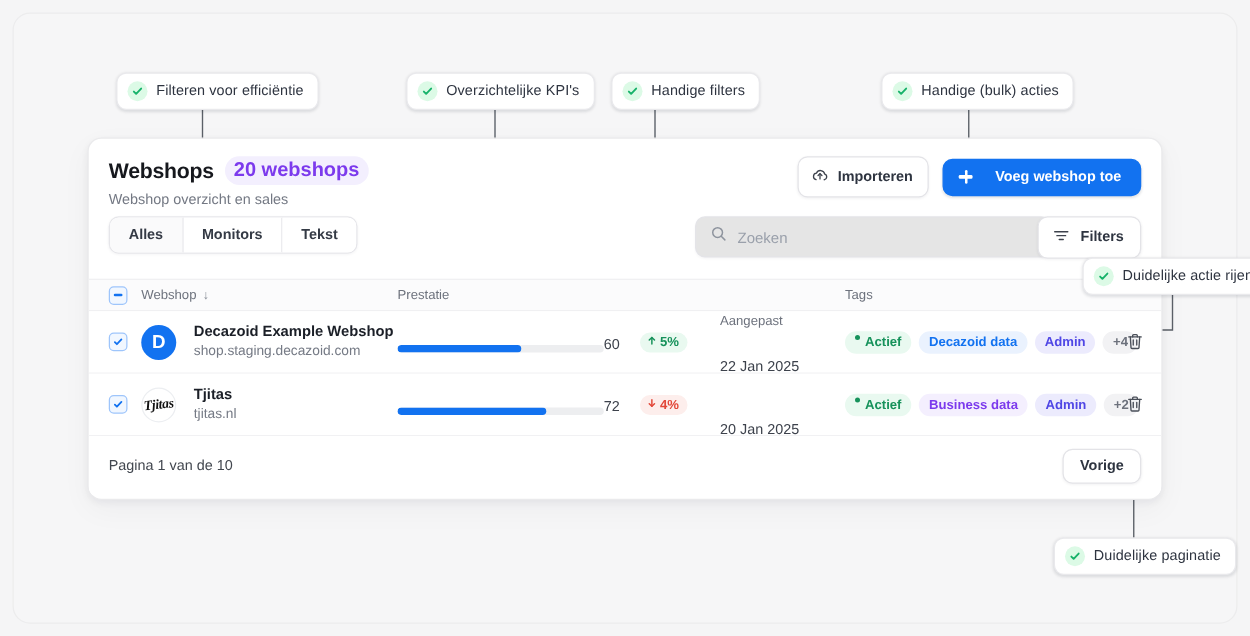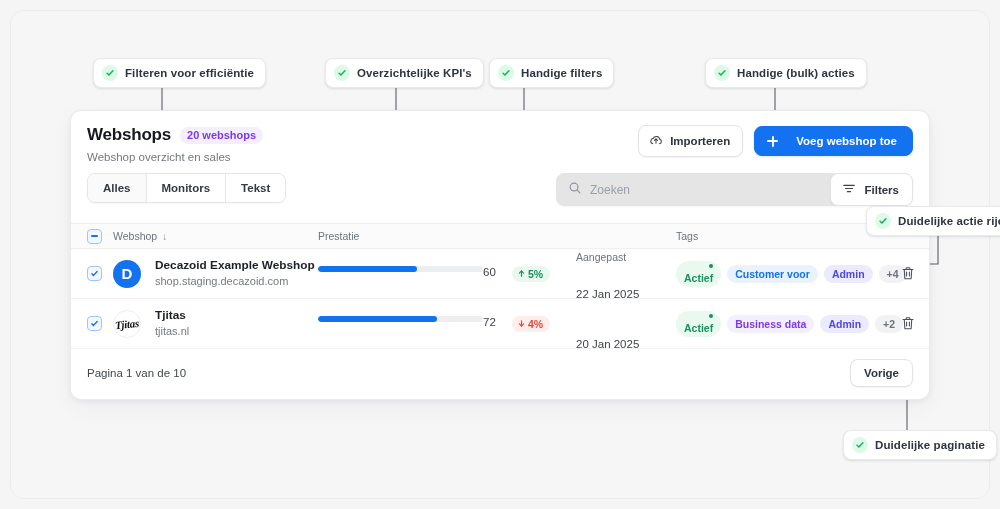--- a/index.html
+++ b/index.html
@@ -35,21 +35,21 @@
     gap: 7px;
     background: #ffffff;
     border: 1px solid #e9e9ec;
     border-radius: 8px;
     padding: 6px 11px 6px 8px;
     box-shadow: 0 1px 3px rgba(16,24,40,.07), 0 1px 2px rgba(16,24,40,.05);
     white-space: nowrap;
   }
   .callout .label {
     font-size: 11.5px;
-    font-weight: 700;
+    font-weight: 400;
     color: #2e3440;
     letter-spacing: .1px;
   }
   .chk {
     width: 16px; height: 16px;
     border-radius: 50%;
     background: #dcfae6;
     display: flex; align-items: center; justify-content: center;
     flex: 0 0 16px;
   }
@@ -70,21 +70,21 @@
   .card-head {
     position: relative;
     height: 62px;
     padding: 14px 18px 0 16px;
   }
   .title-row { display: flex; align-items: center; gap: 9px; }
   .title {
     font-size: 17px; font-weight: 600; color: #16181d; letter-spacing: -.2px;
   }
   .count-badge {
-    font-size: 11px; font-weight: 600; color: #7c3aed;
+    font-size: 16px; font-weight: 600; color: #7c3aed;
     background: #f3effe; border-radius: 20px; padding: 2.5px 7px;
   }
   .subtitle { font-size: 11.5px; color: #737883; margin-top: 6px; }
 
   .head-actions { position: absolute; right: 16px; top: 14px; display: flex; align-items: center; gap: 11px; }
   .btn-import {
     display: flex; align-items: center; gap: 7px;
     background: #fff; border: 1px solid #e3e3e7; border-radius: 8px;
     padding: 7px 12px 7px 10px;
     font-size: 11.5px; font-weight: 600; color: #2e3440;
@@ -164,21 +164,21 @@
     display: flex; align-items: center;
     height: 26px;
     background: #fbfbfc;
     border-top: 1px solid #f0f0f2;
     border-bottom: 1px solid #f0f0f2;
     padding: 0 16px;
   }
   .th { font-size: 10.5px; color: #6d727d; font-weight: 400; }
   .col-check { width: 26px; flex: 0 0 26px; display:flex; align-items:center; }
   .col-name  { width: 205px; flex: 0 0 205px; display: flex; align-items: center; gap: 5px; }
-  .col-perf  { width: 258px; flex: 0 0 258px; display: flex; align-items: flex-start; }
+  .col-perf  { width: 258px; flex: 0 0 258px; display: flex; align-items: flex-end; }
   .col-date  { width: 100px; flex: 0 0 100px; margin-top: 39px; }
   .col-tags  { width: 215px; flex: 0 0 215px; display: flex; align-items: center; gap: 6px; }
   .col-act   { flex: 1 1 auto; display: flex; align-items: center; justify-content: flex-start; gap: 20px; padding-left: 10px; }
 
   .sort-arrow { font-size: 10px; color: #8a8f99; }
 
   .row {
     display: flex; align-items: center;
     height: 50px;
     padding: 0 16px;
@@ -231,21 +231,21 @@
   .delta.up   { color: #17925b; background: #e9f9f0; }
   .delta.down { color: #e2483a; background: #fdeeec; }
 
   .date { font-size: 11.5px; color: #3d424c; }
 
   .tag {
     font-size: 10.5px; font-weight: 600;
     border-radius: 20px; padding: 3px 8px;
     white-space: nowrap;
   }
-  .tag.status { color: #17925b; background: #e9f9f0; display:inline-flex; align-items:flex-end; gap:4px;flex-direction:column; }
+  .tag.status { color: #17925b; background: #e9f9f0; display:inline-flex; align-items:flex-start; gap:4px; }
   .tag.status .dot { width: 4px; height: 4px; border-radius: 50%; background: #17925b; }
   .tag.blue   { color: #1272f0; background: #eaf2fe; }
   .tag.indigo { color: #4f46e5; background: #ecebfd; }
   .tag.purple { color: #7c3aed; background: #f4effe; }
   .tag.gray   { color: #6d727d; background: #f2f2f4; }
 
   .icon-btn { cursor: pointer; display: flex; align-items: center; }
 
   
   .tfoot {
@@ -457,21 +457,21 @@
         </span>
       </div>
       <div class="col-date">
         <span class="date">22 Jan 2025</span>
       </div>
       <div class="col-tags">
         <span class="tag status">
           <span class="dot"></span>
           <span>Actief</span>
         </span>
-        <span class="tag blue">Customer voor</span>
+        <span class="tag blue">Decazoid data</span>
         <span class="tag indigo">Admin</span>
         <span class="tag gray">+4</span>
       </div>
       <div class="col-act">
         <span class="icon-btn">
           <svg width="14" height="15" viewBox="0 0 18 19" fill="none" stroke="#4a4f59" stroke-width="1.4" stroke-linecap="round" stroke-linejoin="round">
             <path d="M2.6 4.4h12.8"></path>
               <path d="M6.6 4.4V3.1a1 1 0 0 1 1-1h2.8a1 1 0 0 1 1 1v1.3"></path>
             <path d="M4.2 4.4l.7 11a1 1 0 0 0 1 .9h6.2a1 1 0 0 0 1-.9l.7-11"></path>
             <path d="M7.2 7.6v5.2"></path>

